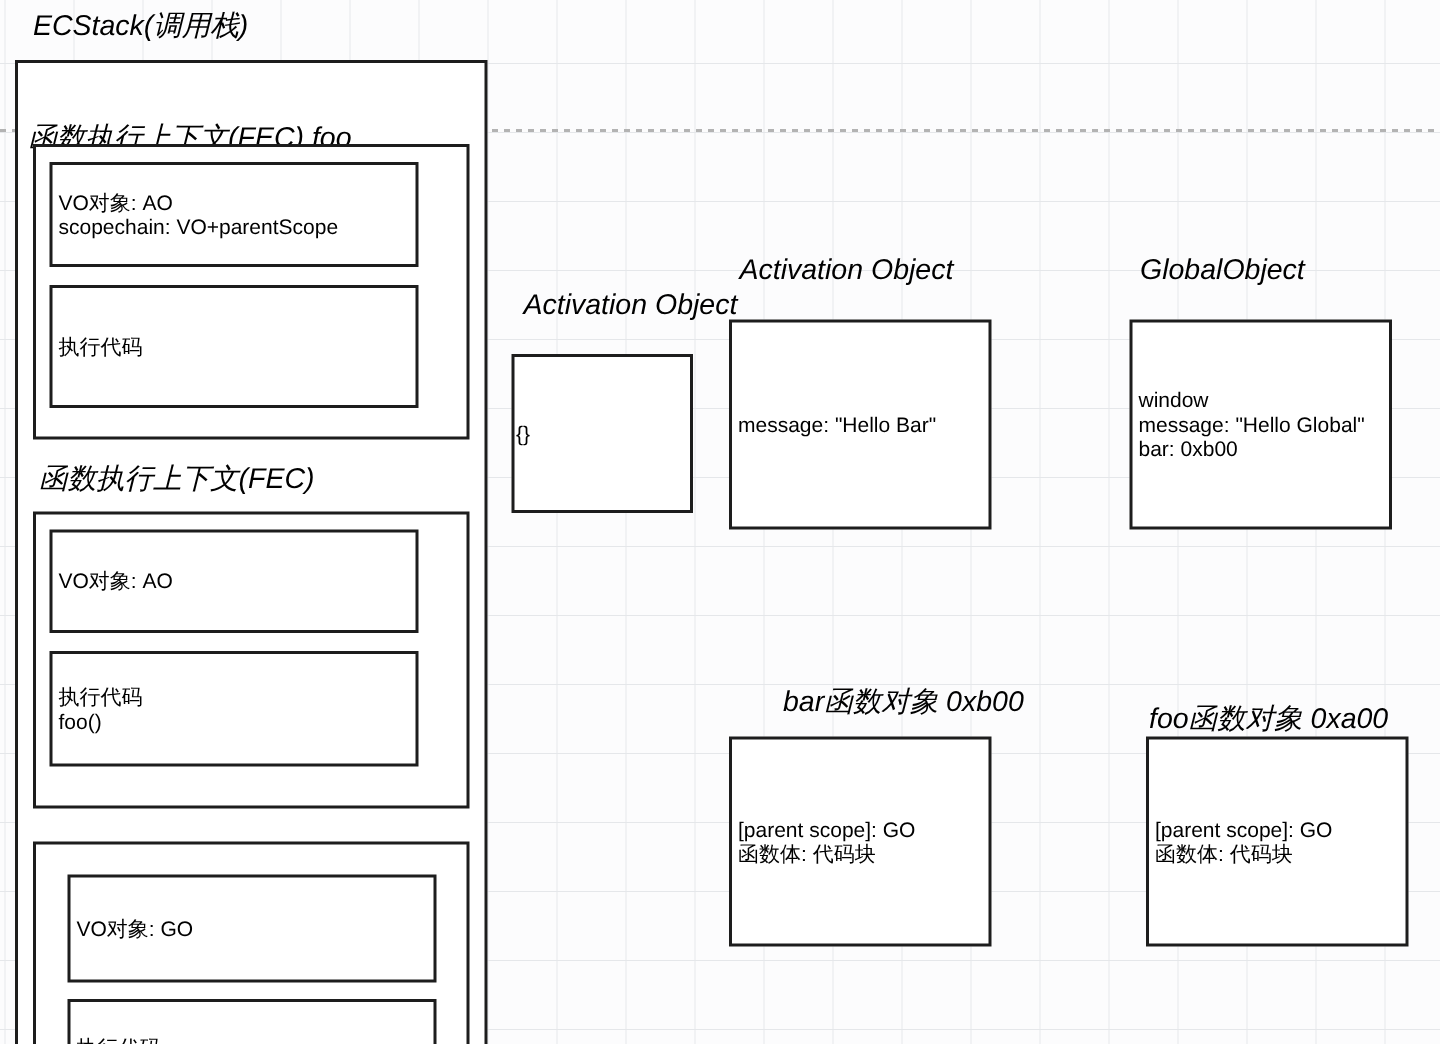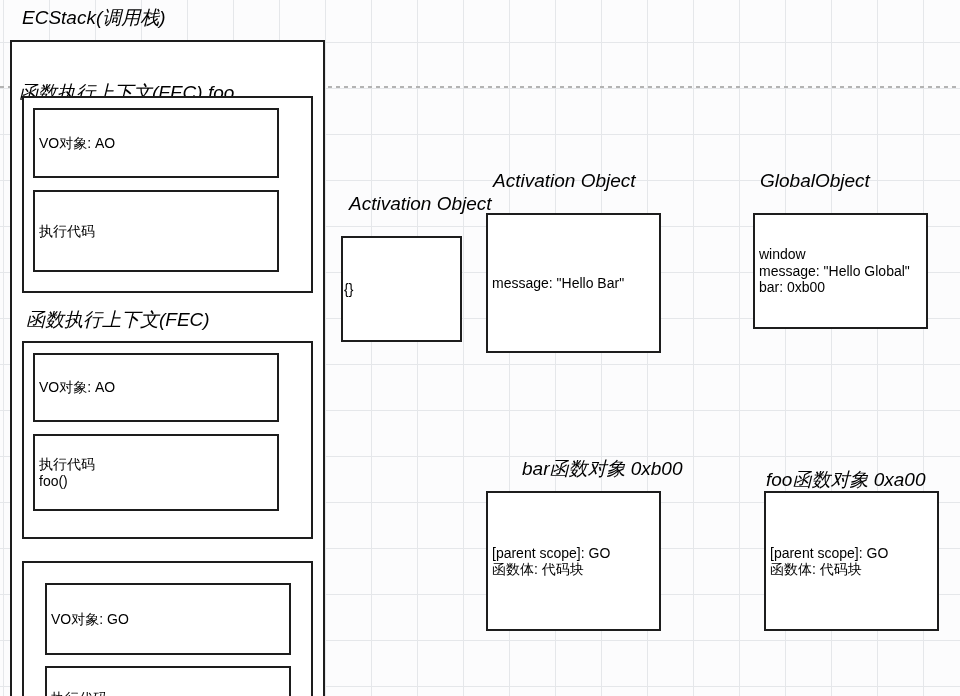--- a/index.html
+++ b/index.html
@@ -72,21 +72,21 @@
   .box-c1          { left: 45px;  top: 583px; width: 246px; height: 72px; }
   .box-c2          { left: 45px;  top: 666px; width: 246px; height: 64px; }
 
   
   .ao-foo-label    { left: 349px; top: 195px; }
   .ao-foo-box      { left: 341px; top: 236px; width: 121px; height: 106px; }
   .ao-foo-box .box-text { padding-left: 1px; }
   .ao-bar-label    { left: 493px; top: 172px; }
   .ao-bar-box      { left: 486px; top: 213px; width: 175px; height: 140px; }
   .global-label    { left: 760px; top: 172px; }
-  .global-box      { left: 753px; top: 213px; width: 175px; height: 116px; }
+  .global-box      { left: 753px; top: 213px; width: 175px; height: 140px; }
   .bar-fn-label    { left: 487px; top: 460px; padding-left: 35px; }
   .bar-fn-box      { left: 486px; top: 491px; width: 175px; height: 140px; }
   .foo-fn-label    { left: 766px; top: 471px; }
   .foo-fn-box      { left: 764px; top: 491px; width: 175px; height: 140px; }
 </style>
 </head>
 <body>
 
 <div id="canvas">
 
@@ -95,20 +95,21 @@
   <div class="label ecstack-title">ECStack(调用栈)</div>
 
   <div class="shape outer-box"></div>
 
   <div class="label fec-foo-label">函数执行上下文(FEC) foo</div>
 
   <div class="shape container-a"></div>
   <div class="shape box-a1">
     <div class="box-text">
       <div class="line">VO对象: AO</div>
+      <div class="line">scopechain: VO+parentScope</div>
     </div>
   </div>
   <div class="shape box-a2">
     <div class="box-text">
       <div class="line">执行代码</div>
     </div>
   </div>
 
   <div class="label fec-label">函数执行上下文(FEC)</div>
 

